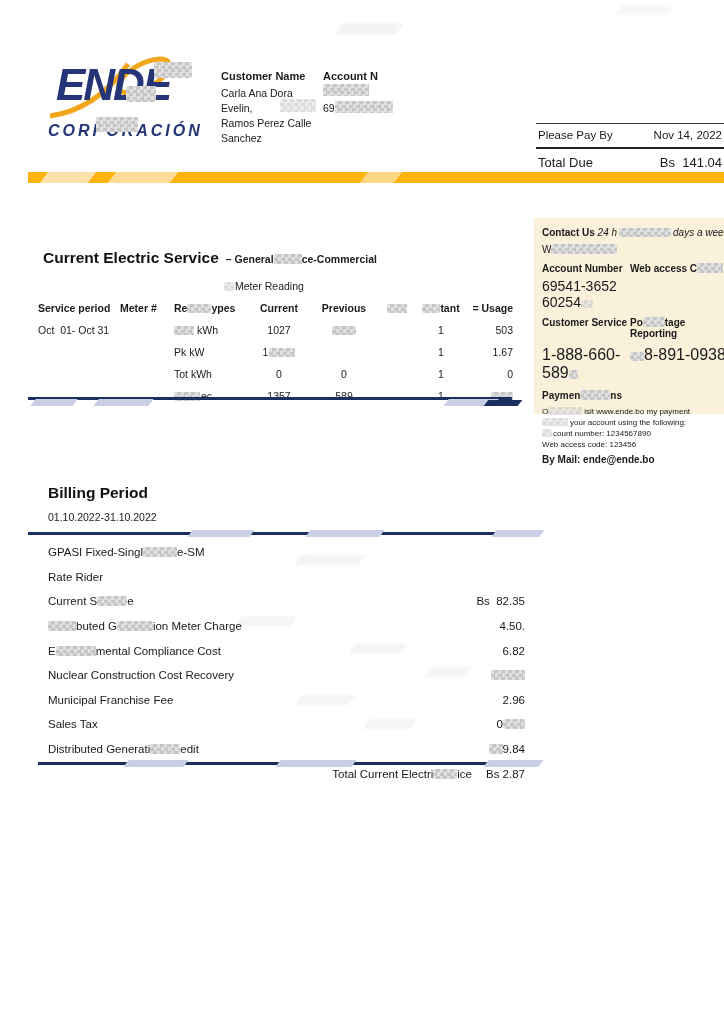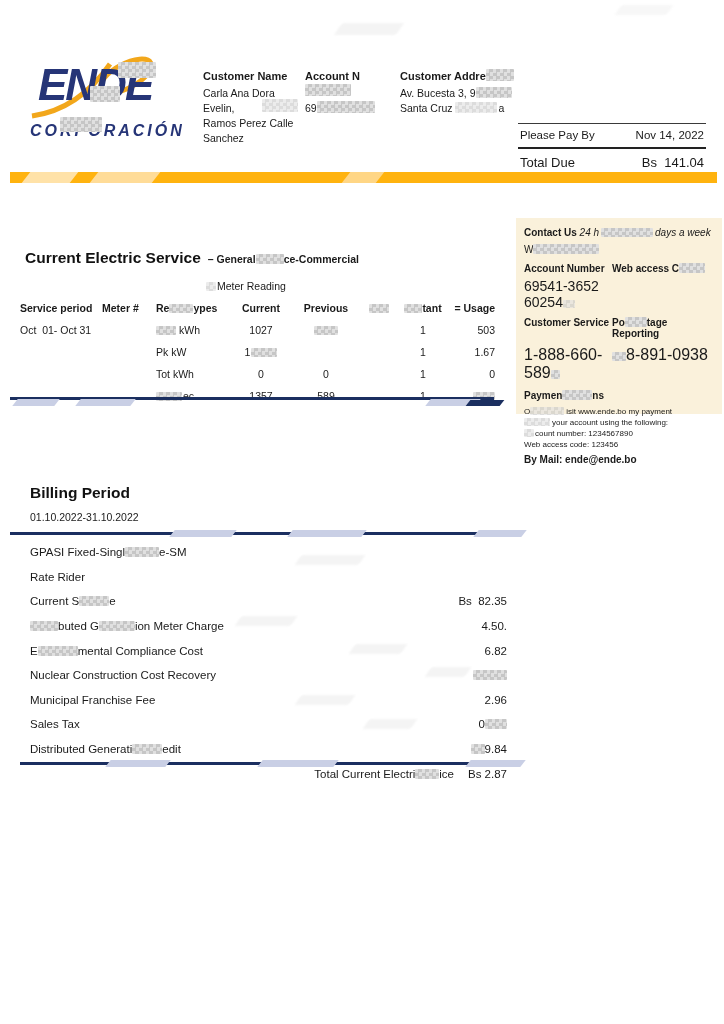--- a/index.html
+++ b/index.html
@@ -1,18 +1,18 @@
 <!DOCTYPE html>
 <html><head>
 <meta charset="utf-8">
 <style>
   html,body { margin:0; padding:0; background:#fff; }
   .page { position:relative; width:724px; height:1024px; background:#ffffff;
           font-family:"Liberation Sans", sans-serif; color:#1a1a1a; overflow:hidden; }
-  .abs { position:absolute; }
+  .abs { position:absolute;margin-left:18px; }
   .b { font-weight:bold; }
   .i { font-style:italic; }
   
   .rx { display:inline-block; vertical-align:-1px;
         background:repeating-conic-gradient(#c6c6c6 0% 25%, #e0e0e0 0% 50%);
         background-size:7px 7px; border-radius:1px; }
   .rx.soft { opacity:.6; }
   .rx.abs { position:absolute; }
   
   .sm { position:absolute; background:#cfcfcf; opacity:.22; border-radius:2px;
@@ -85,25 +85,20 @@
     <div>Ramos Perez Calle</div>
     <div>Sanchez</div>
   </div>
   <span class="rx abs soft" style="left:262px;top:99px;width:36px;height:13px;"></span>
 
   <div class="abs info" style="left:305px;top:69px;width:95px;">
     <div class="lbl"><span>Account N</span><span class="rx" style="width:46px;height:12px;"></span></div>
     <div><span>69</span><span class="rx" style="width:58px;height:12px;"></span></div>
   </div>
 
-  <div class="abs info" style="left:400px;top:69px;width:120px;">
-    <div class="lbl"><span>Customer Addre</span><span class="rx" style="width:28px;height:12px;"></span></div>
-    <div><span>Av. Bucesta 3, 9</span><span class="rx" style="width:36px;height:11px;"></span></div>
-    <div><span>Santa Cruz</span><span class="rx soft" style="width:42px;height:11px;margin:0 2px;"></span><span>a</span></div>
-  </div>
 
   <div class="abs paybox" style="left:518px;top:123px;">
     <div class="pay-r1">
       <span>Please Pay By</span>
       <span>Nov 14, 2022</span>
     </div>
     <div class="pay-r2">
       <span>Total Due</span>
       <span>Bs&nbsp;&nbsp;141.04</span>
     </div>

